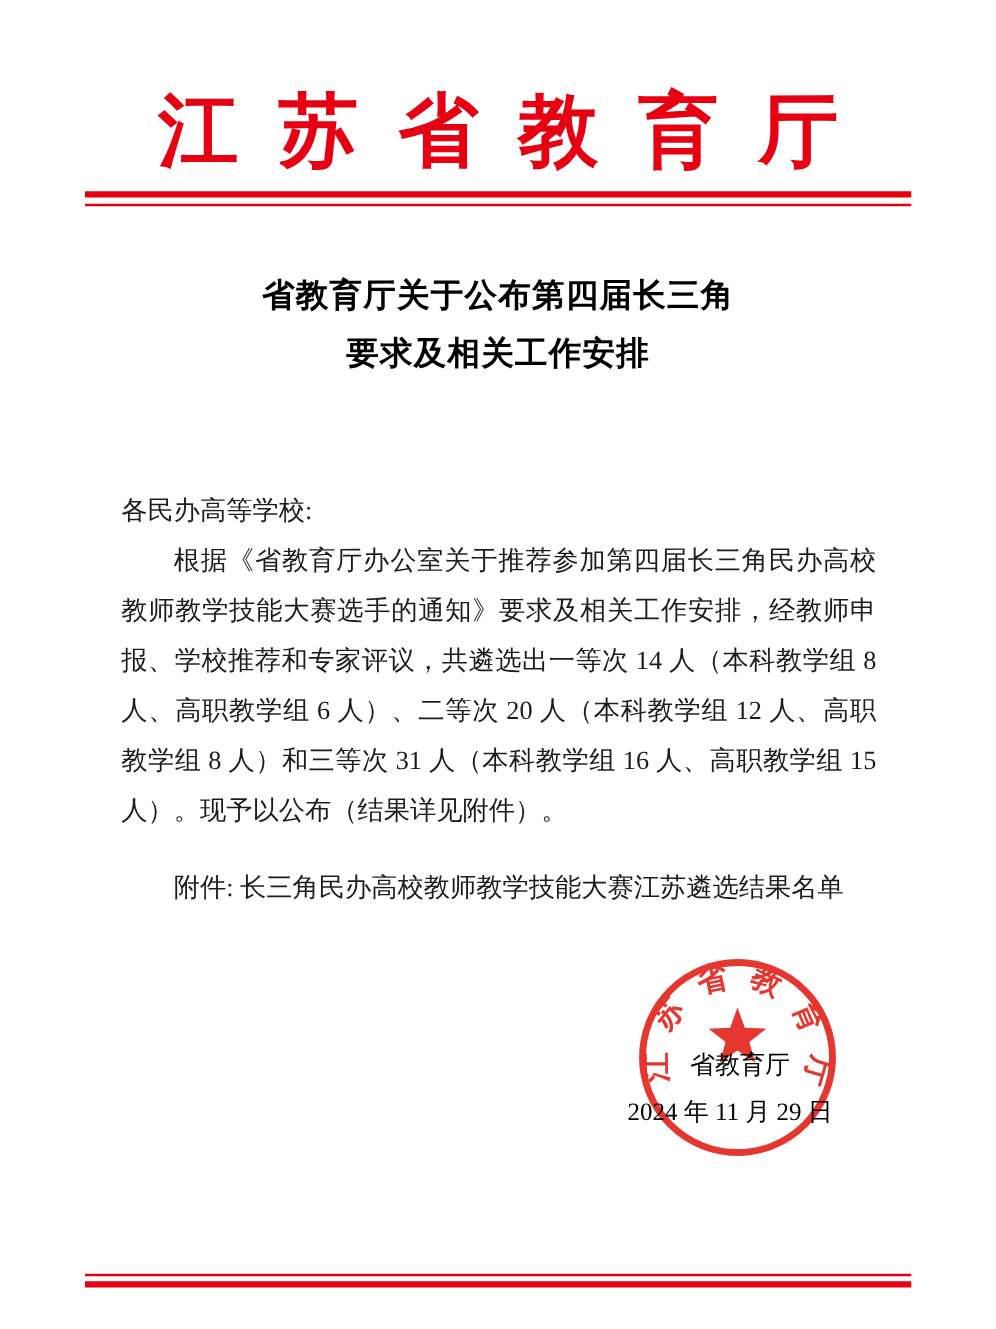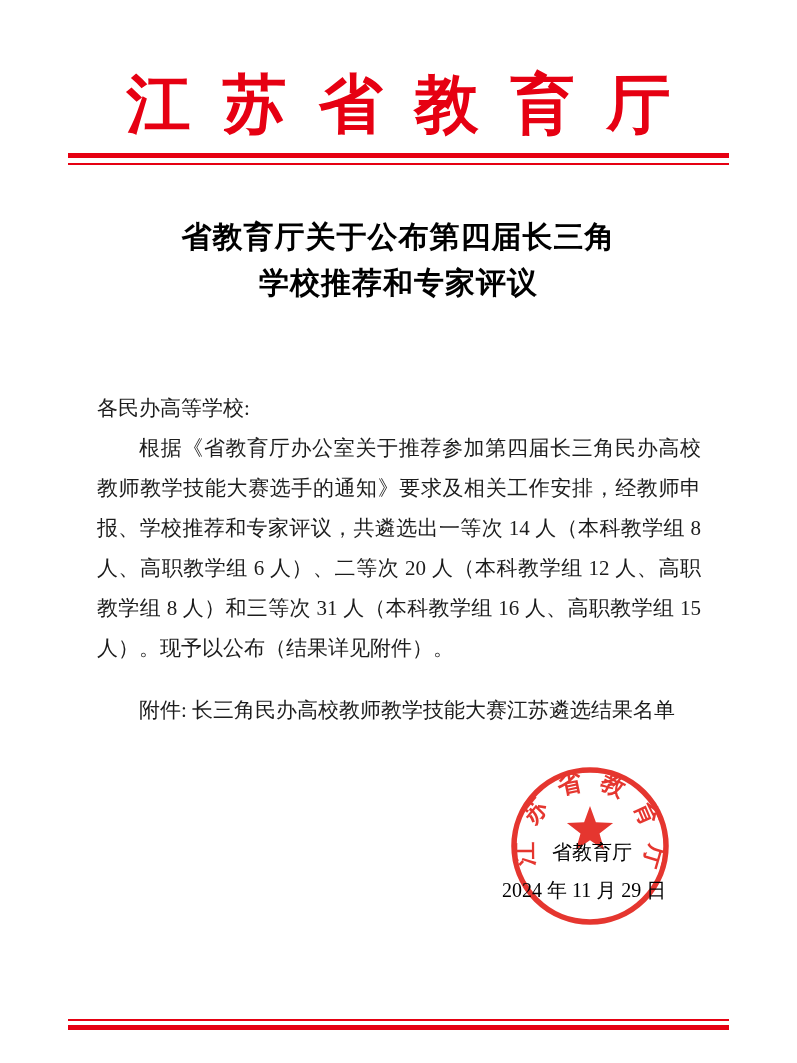--- a/index.html
+++ b/index.html
@@ -30,21 +30,21 @@
   }
   .rule{position:absolute;left:68px;width:661px;background:var(--red);}
   .rule-thick-top{top:149px;height:5px;}
   .rule-thin-top{top:159px;height:2px;}
   .rule-thin-bottom{top:1015px;height:2px;}
   .rule-thick-bottom{top:1021px;height:5px;}
   
   .doc-title{
     position:absolute;top:210px;left:0;right:0;
     text-align:center;
-    font-size:30px;line-height:46px;
+    font-size:26px;line-height:46px;
     font-weight:700;
     color:#000;
     letter-spacing:1px;
   }
   
   .doc-body{
     position:absolute;top:384px;left:97px;width:604px;
     font-size:21px;line-height:40px;
     color:var(--ink);
   }
@@ -89,21 +89,21 @@
 <body>
 
 <div class="page">
 
   <div class="agency-name">江苏省教育厅</div>
   <div class="rule rule-thick-top"></div>
   <div class="rule rule-thin-top"></div>
 
   <div class="doc-title">
     <div>省教育厅关于公布第四届长三角</div>
-    <div>学校推荐和专家评议</div>
+    <div>要求及相关工作安排</div>
   </div>
 
   <div class="doc-body">
     <div class="salutation">各民办高等学校:</div>
     <p class="main-paragraph">根据《省教育厅办公室关于推荐参加第四届长三角民办高校教师教学技能大赛选手的通知》要求及相关工作安排，经教师申报、学校推荐和专家评议，共遴选出一等次 14 人（本科教学组 8 人、高职教学组 6 人）、二等次 20 人（本科教学组 12 人、高职教学组 8 人）和三等次 31 人（本科教学组 16 人、高职教学组 15 人）。现予以公布（结果详见附件）。</p>
     <div class="attachment-line">附件: 长三角民办高校教师教学技能大赛江苏遴选结果名单</div>
   </div>
 
   <div class="sign-agency">省教育厅</div>
   <div class="sign-date">2024 年 11 月 29 日</div>

